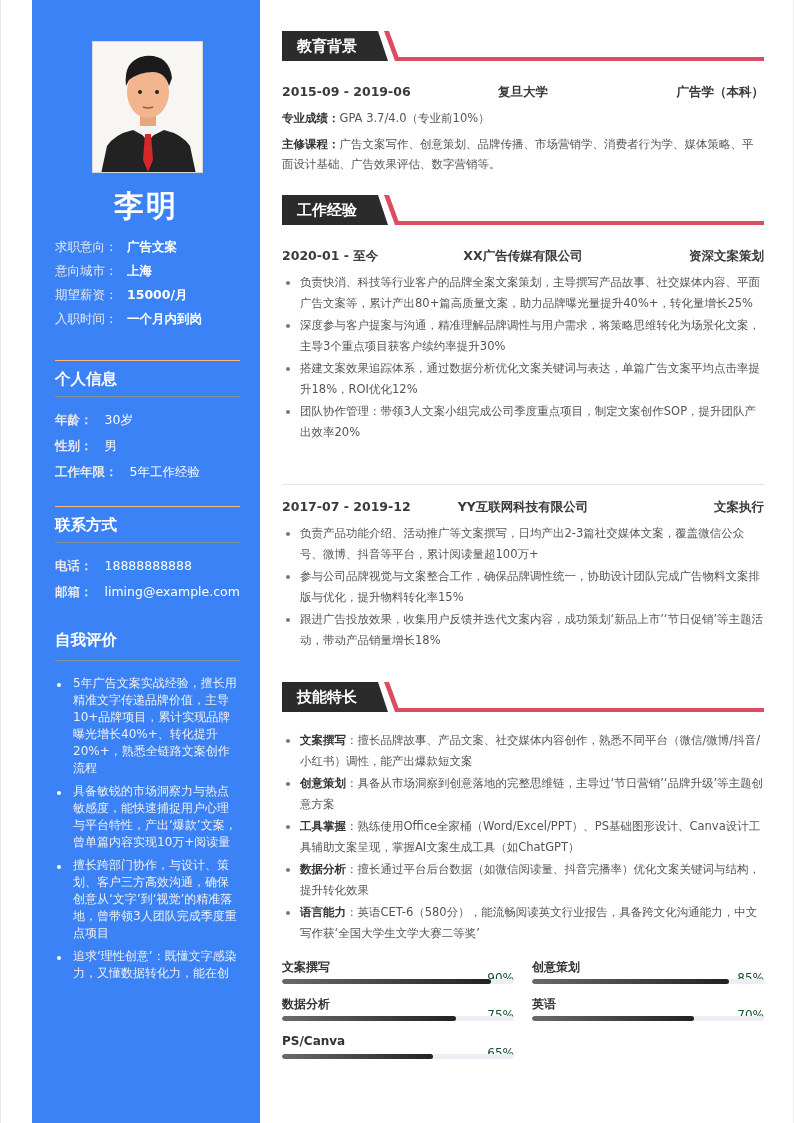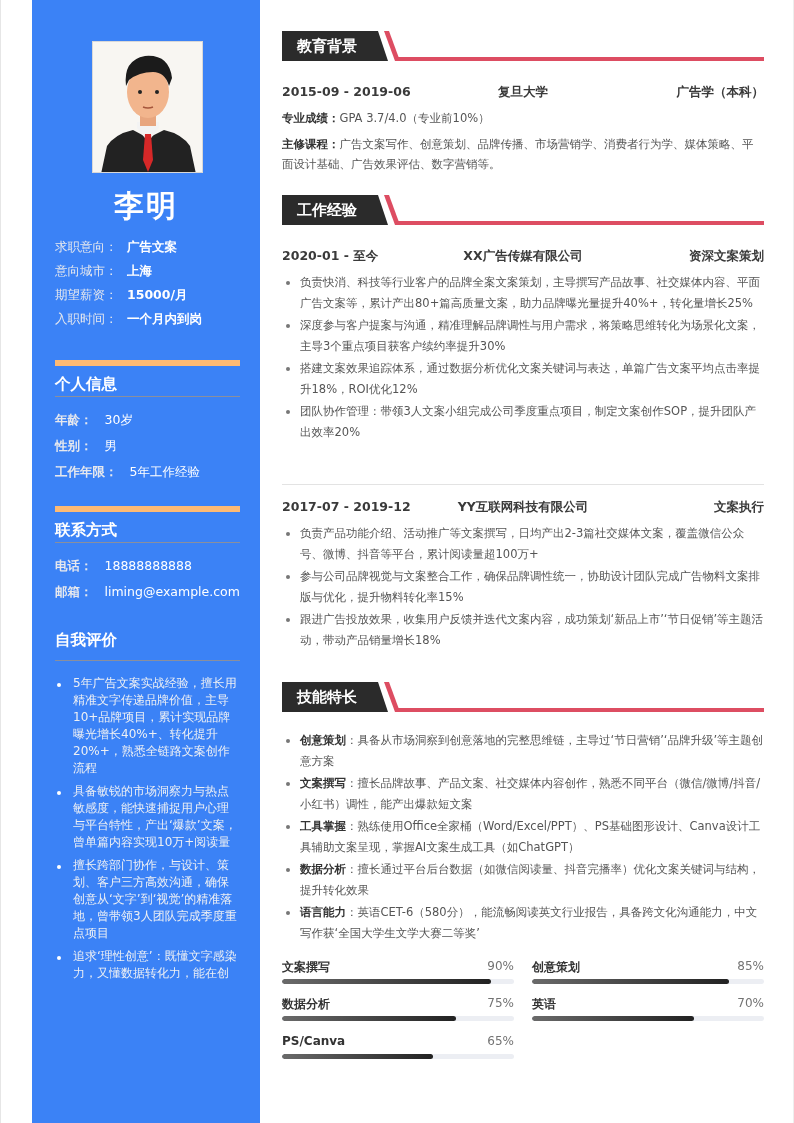--- a/index.html
+++ b/index.html
@@ -7,21 +7,21 @@
 body{font-family:"DejaVu Sans","Liberation Sans",sans-serif;color:#333;position:relative}
 .page{position:absolute;left:0;top:0;width:794px;height:1123px;border-left:1px solid #e6e6e6;border-right:1px solid #eee}
 .sidebar{position:absolute;left:31px;top:0;width:228px;height:1123px;background:#3b82f6;color:#fff;overflow:hidden}
 .photo{position:absolute;left:60px;top:41px;width:111px;height:132px;background:#f8f6f2;border:1px solid #d8d8d8;overflow:hidden}
 .name{position:absolute;left:0;top:186px;width:228px;text-align:center;font-size:30px;font-weight:bold;letter-spacing:2px}
 .intent{position:absolute;left:23px;top:238px;width:190px}
 .intent .row{display:flex;font-size:12.5px;height:24px;line-height:18px}
 .intent .k{width:72px;color:#e6e8ee}
 .intent .v{font-weight:bold}
 .side-sec{position:absolute;left:23px;width:185px}
-.side-sec .hd{border-top:6px solid #fdba74;border-bottom:1px solid #8a8f9d;font-size:15.5px;font-weight:bold;padding:8px 0 8px 0;height:37px;line-height:20px}
+.side-sec .hd{border-top:1px solid #fdba74;border-bottom:1px solid #8a8f9d;font-size:15.5px;font-weight:bold;padding:8px 0 8px 0;height:37px;line-height:20px}
 .side-sec .row{font-size:12.5px;line-height:18px;height:26px;display:flex}
 .side-sec .k{color:#e6e8ee;font-weight:bold;margin-right:12px}
 .eval{list-style:none;margin-top:14px}
 .eval li{position:relative;padding-left:18px;font-size:12px;line-height:17px;margin-bottom:6px;color:#eef0f4}
 .eval li:before{content:"";position:absolute;left:2px;top:8px;width:4px;height:4px;border-radius:50%;background:#fff}
 .main{position:absolute;left:281px;top:0;width:482px}
 .sec-hd{position:absolute;left:0;width:482px;height:32px}
 .sec-hd .tab{position:absolute;left:0;top:0;height:30px;width:106px;background:#2b2b2b;color:#fff;font-size:15px;font-weight:bold;line-height:30px;padding-left:15px;clip-path:polygon(0 0,96px 0,106px 30px,0 30px)}
 .sec-hd .slash{position:absolute;left:102px;top:0;width:16px;height:30px;background:#dd4d62;clip-path:polygon(0 0,5px 0,16px 30px,11px 30px)}
 .sec-hd .line{position:absolute;left:113px;top:26px;width:369px;height:4px;background:#dd4d62}
@@ -32,21 +32,21 @@
 .para{position:absolute;left:0;width:482px;font-size:11.5px;line-height:20px;color:#555}
 .para b{color:#333}
 .blist{position:absolute;left:0;width:482px;list-style:none}
 .blist li{position:relative;padding-left:18px;font-size:11.5px;line-height:20.5px;color:#555;margin-bottom:2px}
 .blist li:before{content:"";position:absolute;left:4px;top:8.5px;width:4px;height:4px;border-radius:50%;background:#777}
 .blist li b{color:#333}
 .divider{position:absolute;left:0;width:482px;height:1px;background:#e3e3e3}
 .skills{position:absolute;left:0;top:959px;width:482px}
 .skill{position:absolute;width:232px;height:36px}
 .skill .lbl{font-size:12px;font-weight:bold;color:#333;position:absolute;left:0;top:0}
-.skill .pct{font-size:12px;color:#737373;position:absolute;right:0;top:0}
+.skill .pct{font-size:12px;color:#14532d;position:absolute;right:0;top:12px}
 .skill .bar{position:absolute;left:0;top:20px;width:232px;height:5px;border-radius:3px;background:#eceef3;overflow:hidden}
 .skill .fill{height:5px;border-radius:3px;background:linear-gradient(90deg,#6a6a6a,#222)}
 </style>
 </head>
 <body>
 
 <div class="page">
 
   <aside class="sidebar">
     <div class="photo">
@@ -167,22 +167,22 @@
       <li>参与公司品牌视觉与文案整合工作，确保品牌调性统一，协助设计团队完成广告物料文案排版与优化，提升物料转化率15%</li>
       <li>跟进广告投放效果，收集用户反馈并迭代文案内容，成功策划‘新品上市’‘节日促销’等主题活动，带动产品销量增长18%</li>
     </ul>
 
     <div class="sec-hd" style="top:682px">
       <div class="tab">技能特长</div>
       <div class="slash"></div>
       <div class="line"></div>
     </div>
     <ul class="blist" style="top:730px">
+      <li><b>文案撰写</b><span>：擅长品牌故事、产品文案、社交媒体内容创作，熟悉不同平台（微信/微博/抖音/小红书）调性，能产出爆款短文案</span></li>
       <li><b>创意策划</b><span>：具备从市场洞察到创意落地的完整思维链，主导过‘节日营销’‘品牌升级’等主题创意方案</span></li>
-      <li><b>文案撰写</b><span>：擅长品牌故事、产品文案、社交媒体内容创作，熟悉不同平台（微信/微博/抖音/小红书）调性，能产出爆款短文案</span></li>
       <li><b>工具掌握</b><span>：熟练使用Office全家桶（Word/Excel/PPT）、PS基础图形设计、Canva设计工具辅助文案呈现，掌握AI文案生成工具（如ChatGPT）</span></li>
       <li><b>数据分析</b><span>：擅长通过平台后台数据（如微信阅读量、抖音完播率）优化文案关键词与结构，提升转化效果</span></li>
       <li><b>语言能力</b><span>：英语CET-6（580分），能流畅阅读英文行业报告，具备跨文化沟通能力，中文写作获‘全国大学生文学大赛二等奖’</span></li>
     </ul>
 
     <div class="skills">
       <div class="skill" style="left:0;top:0">
         <span class="lbl">文案撰写</span>
         <span class="pct">90%</span>
         <div class="bar">

